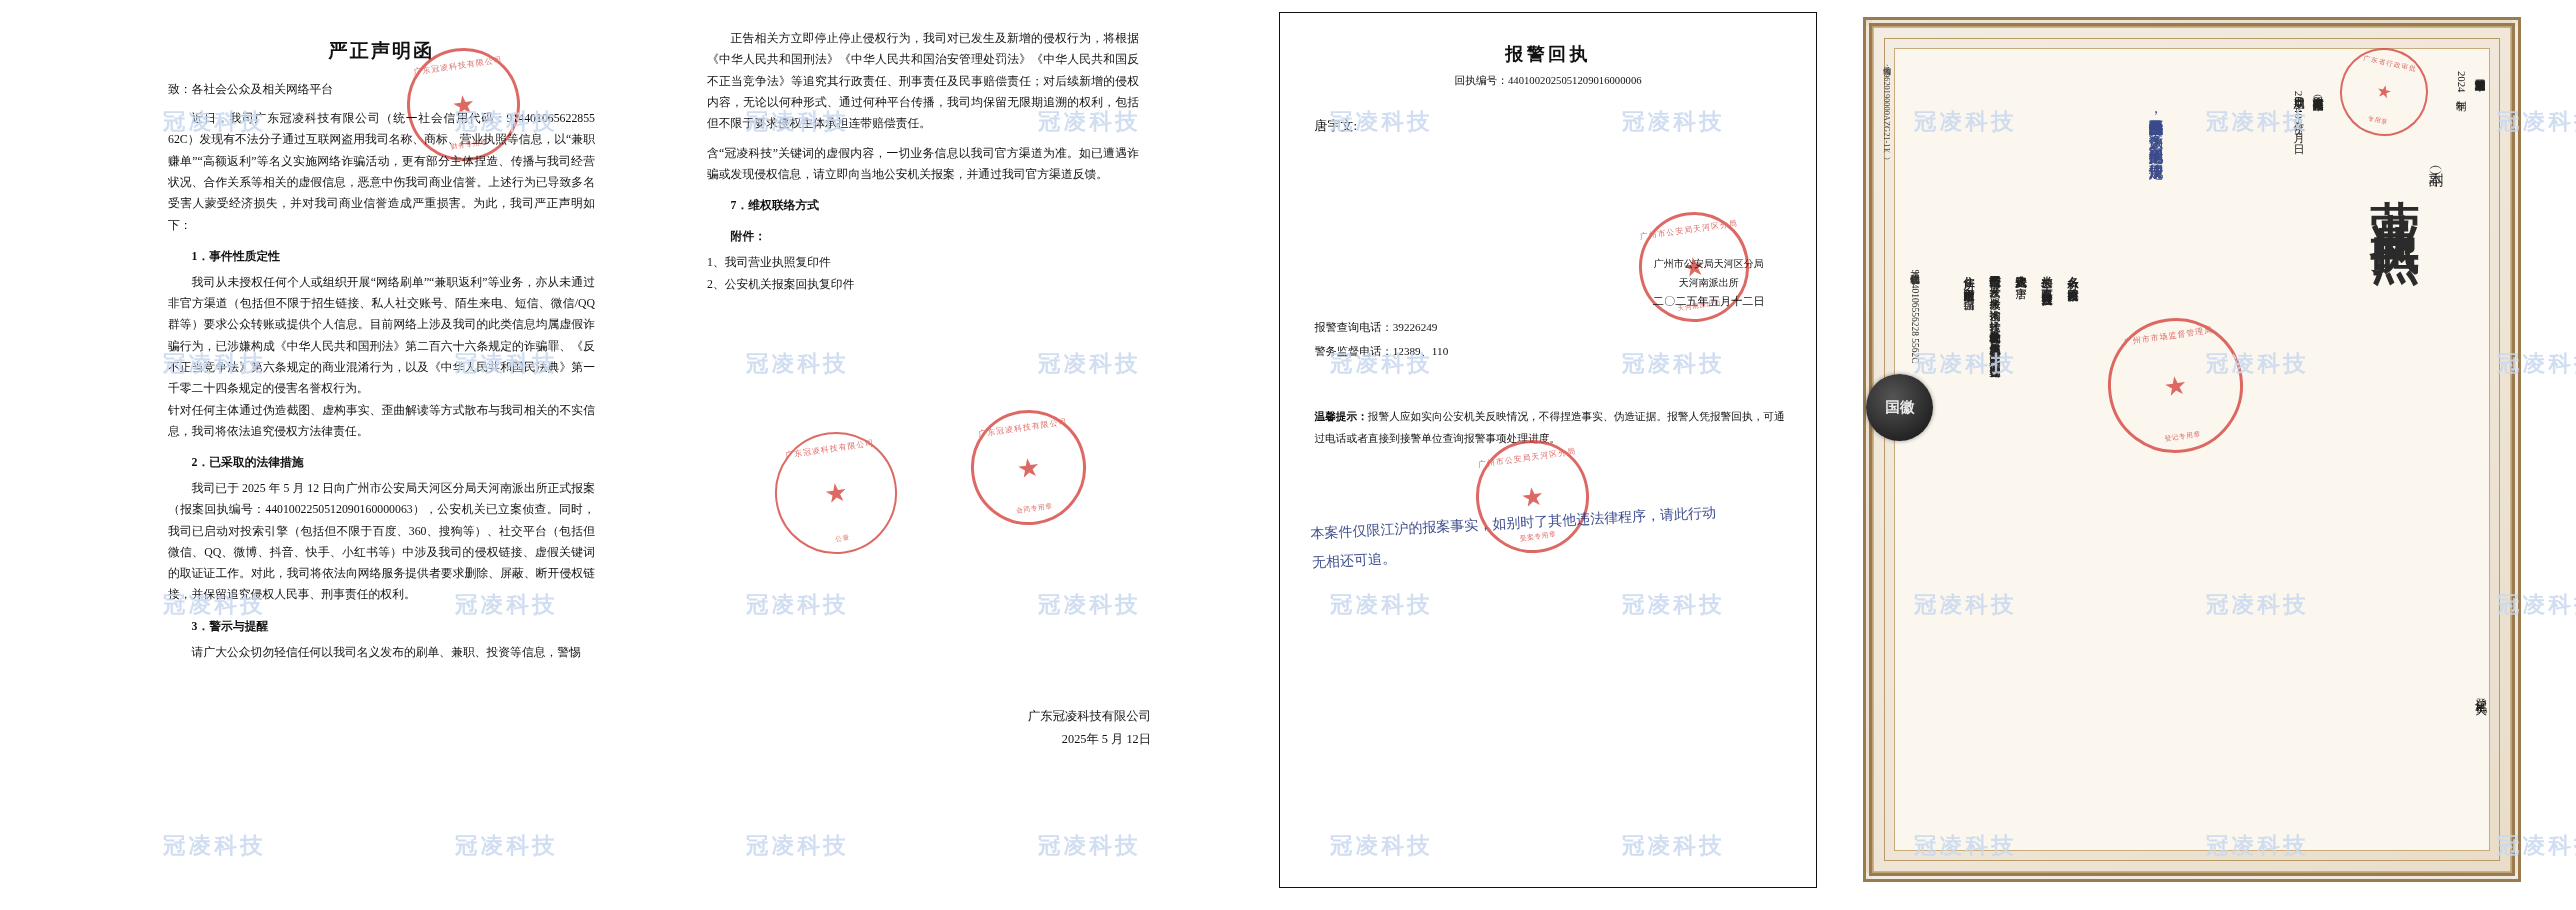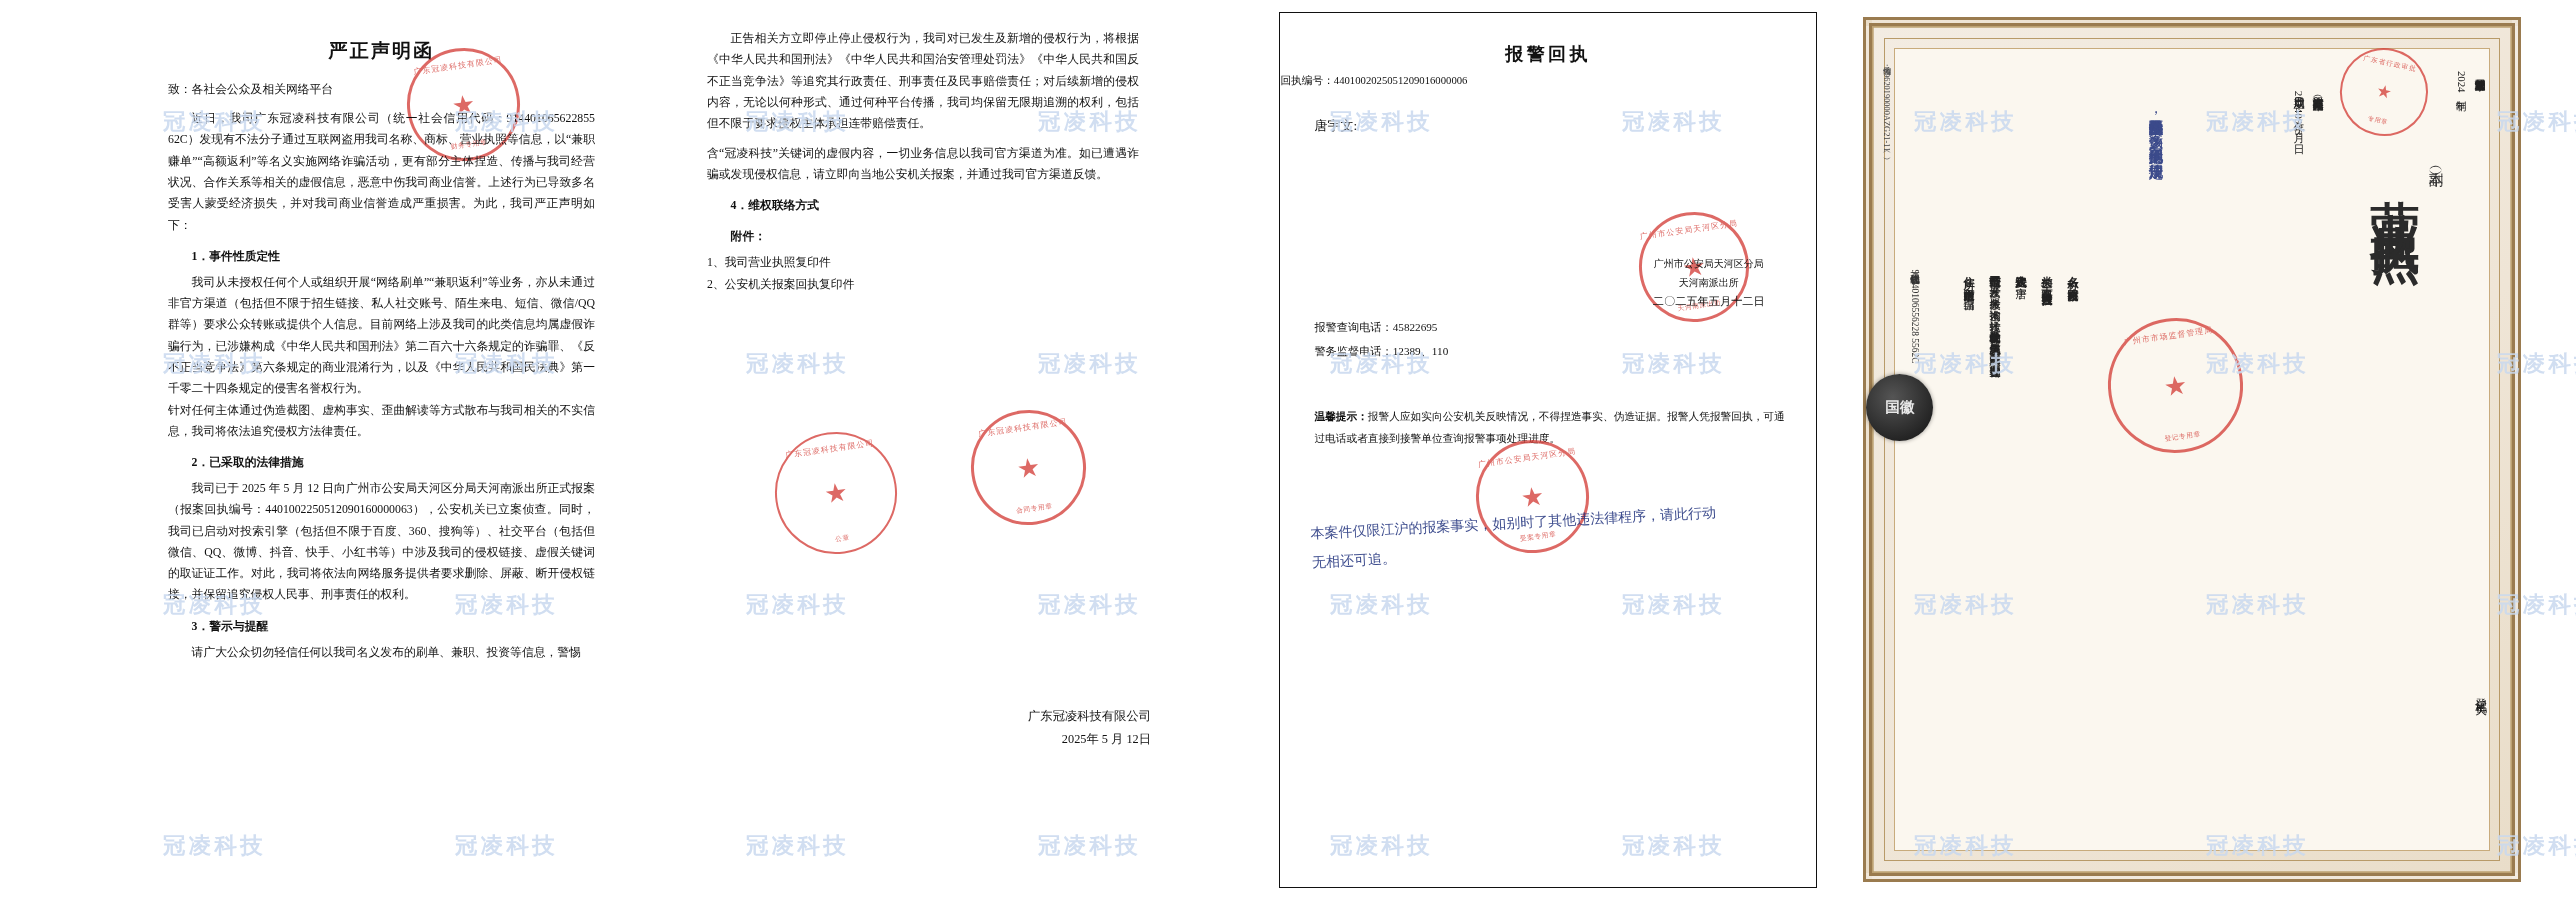--- a/index.html
+++ b/index.html
@@ -35,21 +35,21 @@
   .seal .ring-b{position:absolute;bottom:7.9px;left:0;right:0;font-size:6.7px;letter-spacing:0.6px;}
 
   #seal-top{left:334px;top:31px;width:107px;height:107px;}
   #seal-mid{left:898px;top:393px;width:109px;height:109px;}
   #seal-company{left:702px;top:415px;width:118px;height:118px;border-width:2.8px;}
 
   
   #sheet2{left:1257px;top:0;width:572px;height:910px;}
   #sheet2 .frame{position:absolute;left:22.4px;top:12.3px;right:12.3px;bottom:22.4px;border:1.1px solid #111;background:#fff;}
   .s2-title{position:absolute;left:0;right:0;top:29px;text-align:center;font-size:18px;font-weight:700;letter-spacing:3.4px;}
-  .s2-no{position:absolute;left:0;right:0;top:61px;text-align:left;font-size:10.7px;}
+  .s2-no{position:absolute;left:0;right:0;top:61px;text-align:center;font-size:10.7px;}
   .s2-body{position:absolute;left:34px;right:31px;top:102px;font-size:13px;line-height:22.4px;}
   .s2-date{position:absolute;right:51px;top:241px;text-align:center;font-size:11.2px;line-height:19px;}
   .s2-contact{position:absolute;left:34px;top:303px;font-size:11.2px;line-height:23.6px;}
   .s2-tip{position:absolute;left:34px;right:31px;top:393px;font-size:10.7px;line-height:21.3px;text-align:justify;}
   .s2-hand{position:absolute;left:31px;top:494px;right:39px;font-size:14px;line-height:29px;color:#1b2d7a;
            font-family:"DejaVu Sans",sans-serif;transform:rotate(-3deg);opacity:.85;}
   #seal-police{left:359px;top:199px;width:104px;height:104px;}
   #seal-police2{left:196px;top:427px;width:107px;height:107px;}
 
   
@@ -102,21 +102,21 @@
       <p class="p indent" style="white-space:pre-line">我司已于 2025 年 5 月 12 日向广州市公安局天河区分局天河南派出所正式报案（报案回执编号：4401002250512090160000063），公安机关已立案侦查。同时，我司已启动对投索引擎（包括但不限于百度、360、搜狗等）、社交平台（包括但微信、QQ、微博、抖音、快手、小红书等）中涉及我司的侵权链接、虚假关键词的取证证工作。对此，我司将依法向网络服务提供者要求删除、屏蔽、断开侵权链接，并保留追究侵权人民事、刑事责任的权利。</p>
 
       <p class="sec-h">3．警示与提醒</p>
       <p class="p indent">请广大公众切勿轻信任何以我司名义发布的刷单、兼职、投资等信息，警惕</p>
     </div>
 
     <div class="col s1-colR">
       <p class="p indent">正告相关方立即停止停止侵权行为，我司对已发生及新增的侵权行为，将根据《中华人民共和国刑法》《中华人民共和国治安管理处罚法》《中华人民共和国反不正当竞争法》等追究其行政责任、刑事责任及民事赔偿责任；对后续新增的侵权内容，无论以何种形式、通过何种平台传播，我司均保留无限期追溯的权利，包括但不限于要求侵权主体承担连带赔偿责任。</p>
       <p class="p">含“冠凌科技”关键词的虚假内容，一切业务信息以我司官方渠道为准。如已遭遇诈骗或发现侵权信息，请立即向当地公安机关报案，并通过我司官方渠道反馈。</p>
 
-      <p class="sec-h">4．维权联络方式</p>
+      <p class="sec-h">7．维权联络方式</p>
 
       <p class="sec-h">附件：</p>
       <p class="p" style="white-space:pre-line">1、我司营业执照复印件
 2、公安机关报案回执复印件</p>
     </div>
 
     <div class="seal" id="seal-mid">
       <span class="ring-t">广东冠凌科技有限公司</span>
       <span class="star">★</span>
       <span class="ring-b">合同专用章</span>
@@ -153,21 +153,21 @@
     </div>
 
     <div class="s2-date">
       <div style="white-space:pre-line;font-size:10px">广州市公安局天河区分局
 天河南派出所</div>
       <div>二〇二五年五月十二日</div>
     </div>
 
     <div class="s2-contact">
       <div>
-        <span>报警查询电话：</span><span>45822695</span>
+        <span>报警查询电话：</span><span>39226249</span>
       </div>
       <div>
         <span>警务监督电话：</span><span>12389、110</span>
       </div>
     </div>
 
     <div class="s2-tip">
       <b>温馨提示：</b><span>报警人应如实向公安机关反映情况，不得捏造事实、伪造证据。报警人凭报警回执，可通过电话或者直接到接警单位查询报警事项处理进度。</span>
     </div>
 

